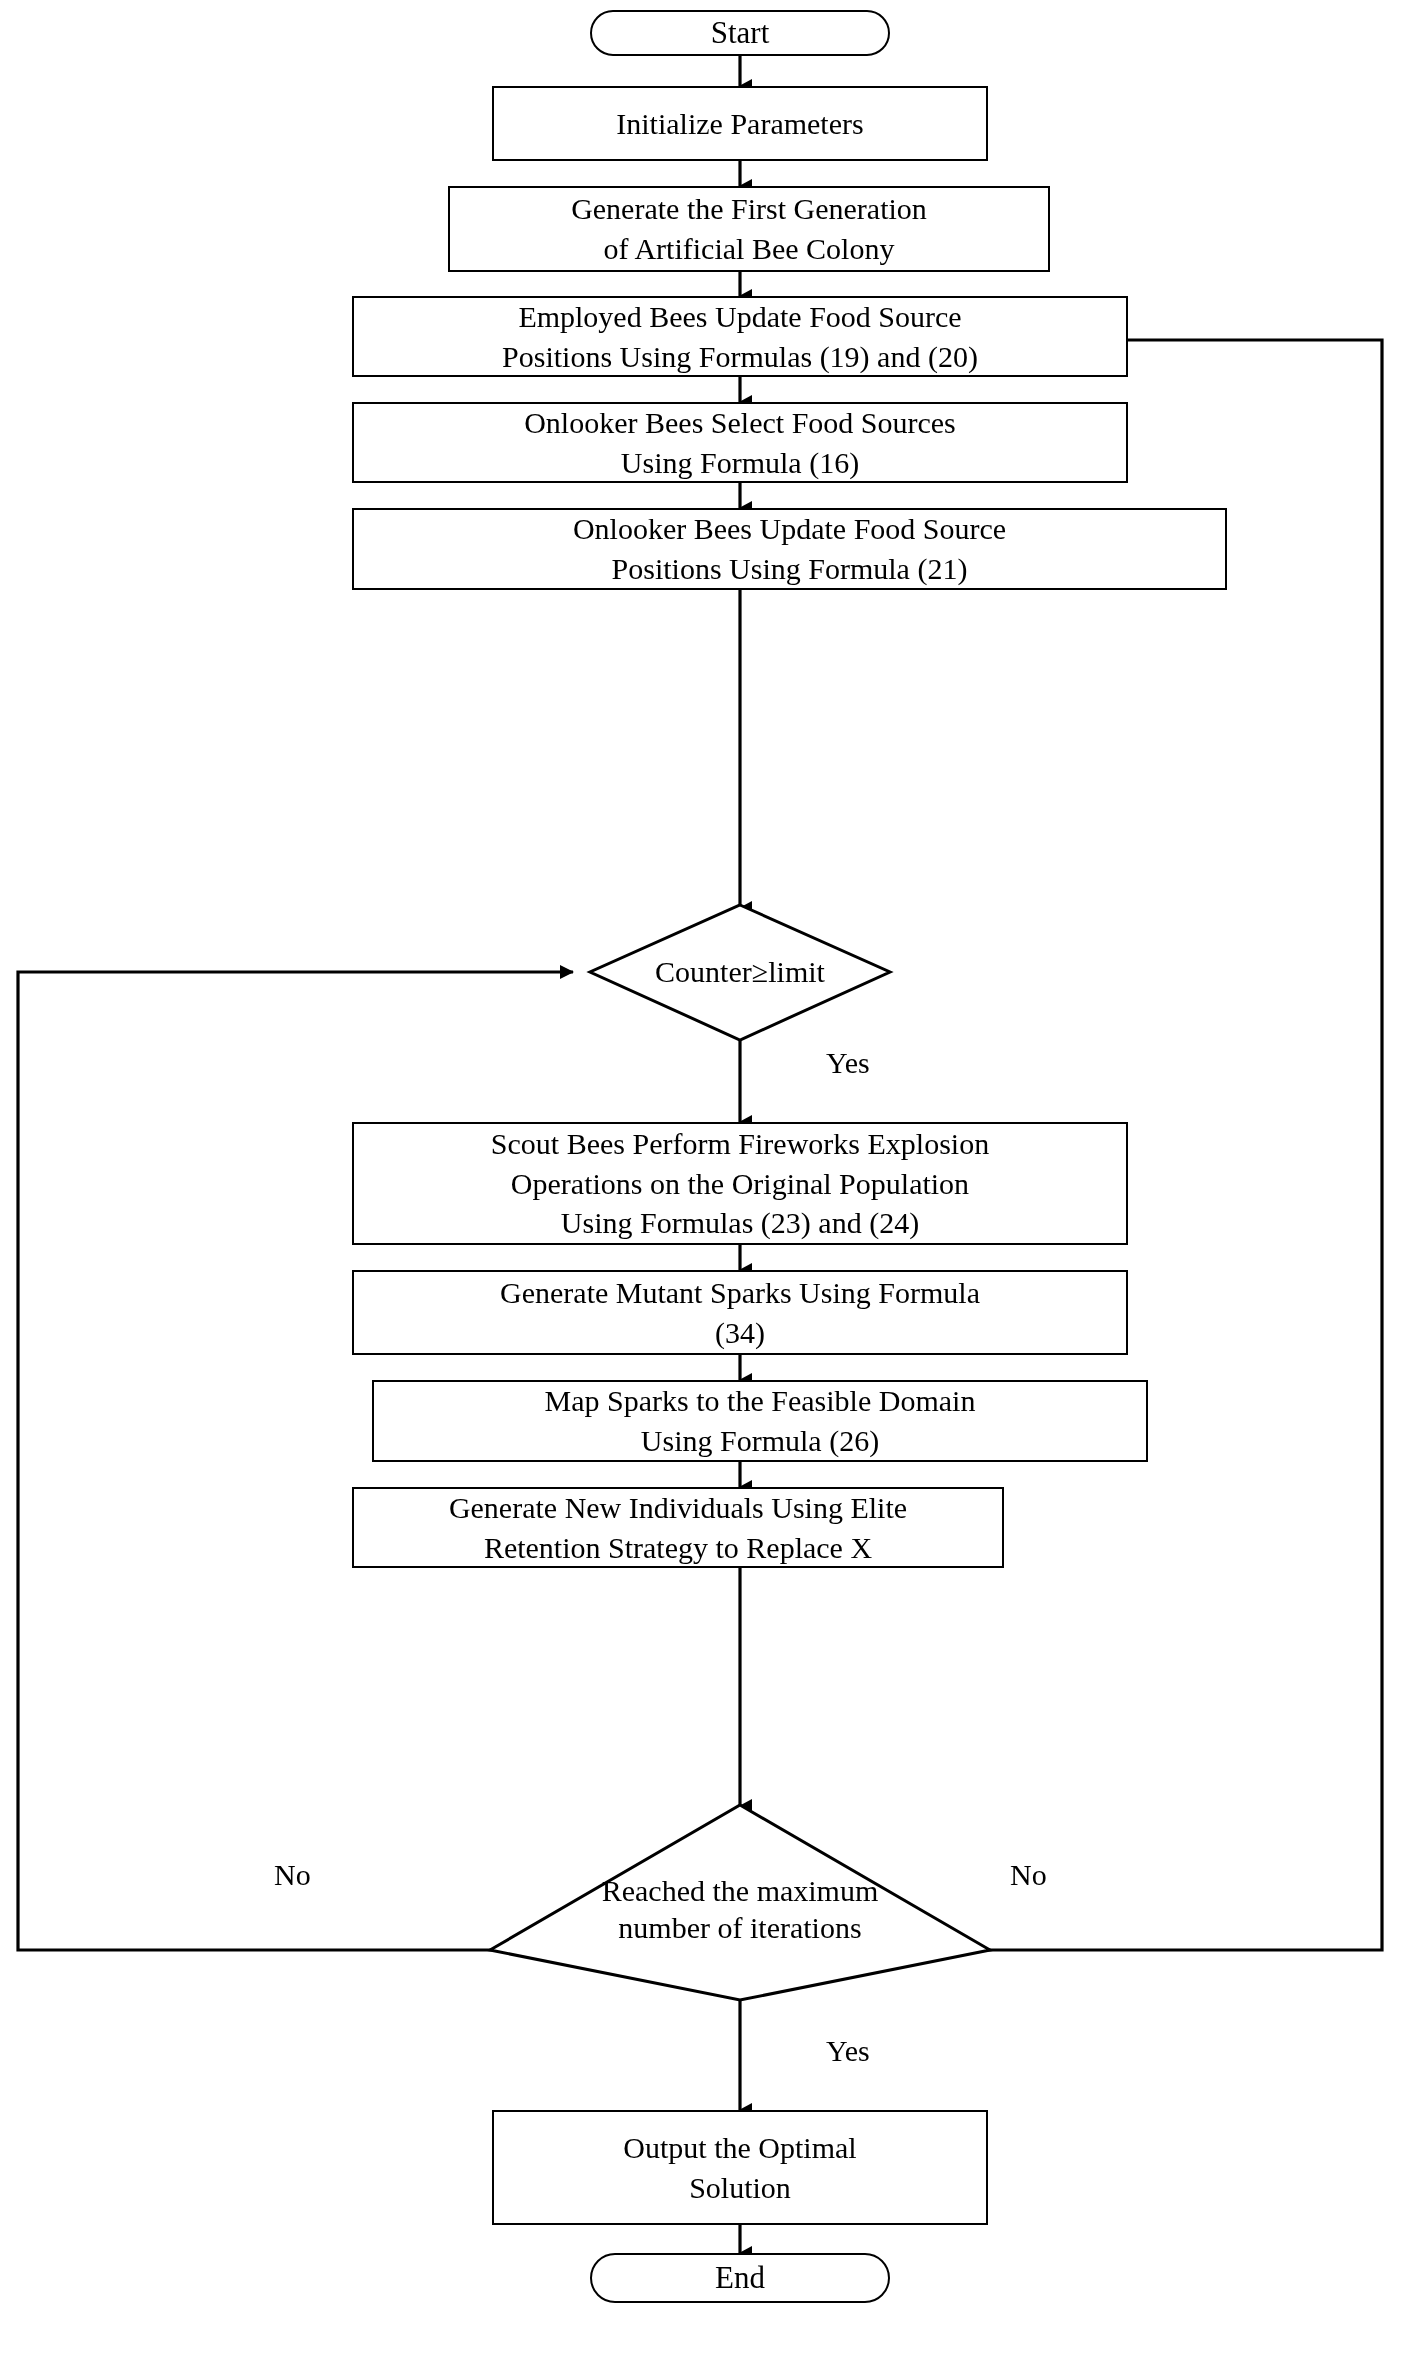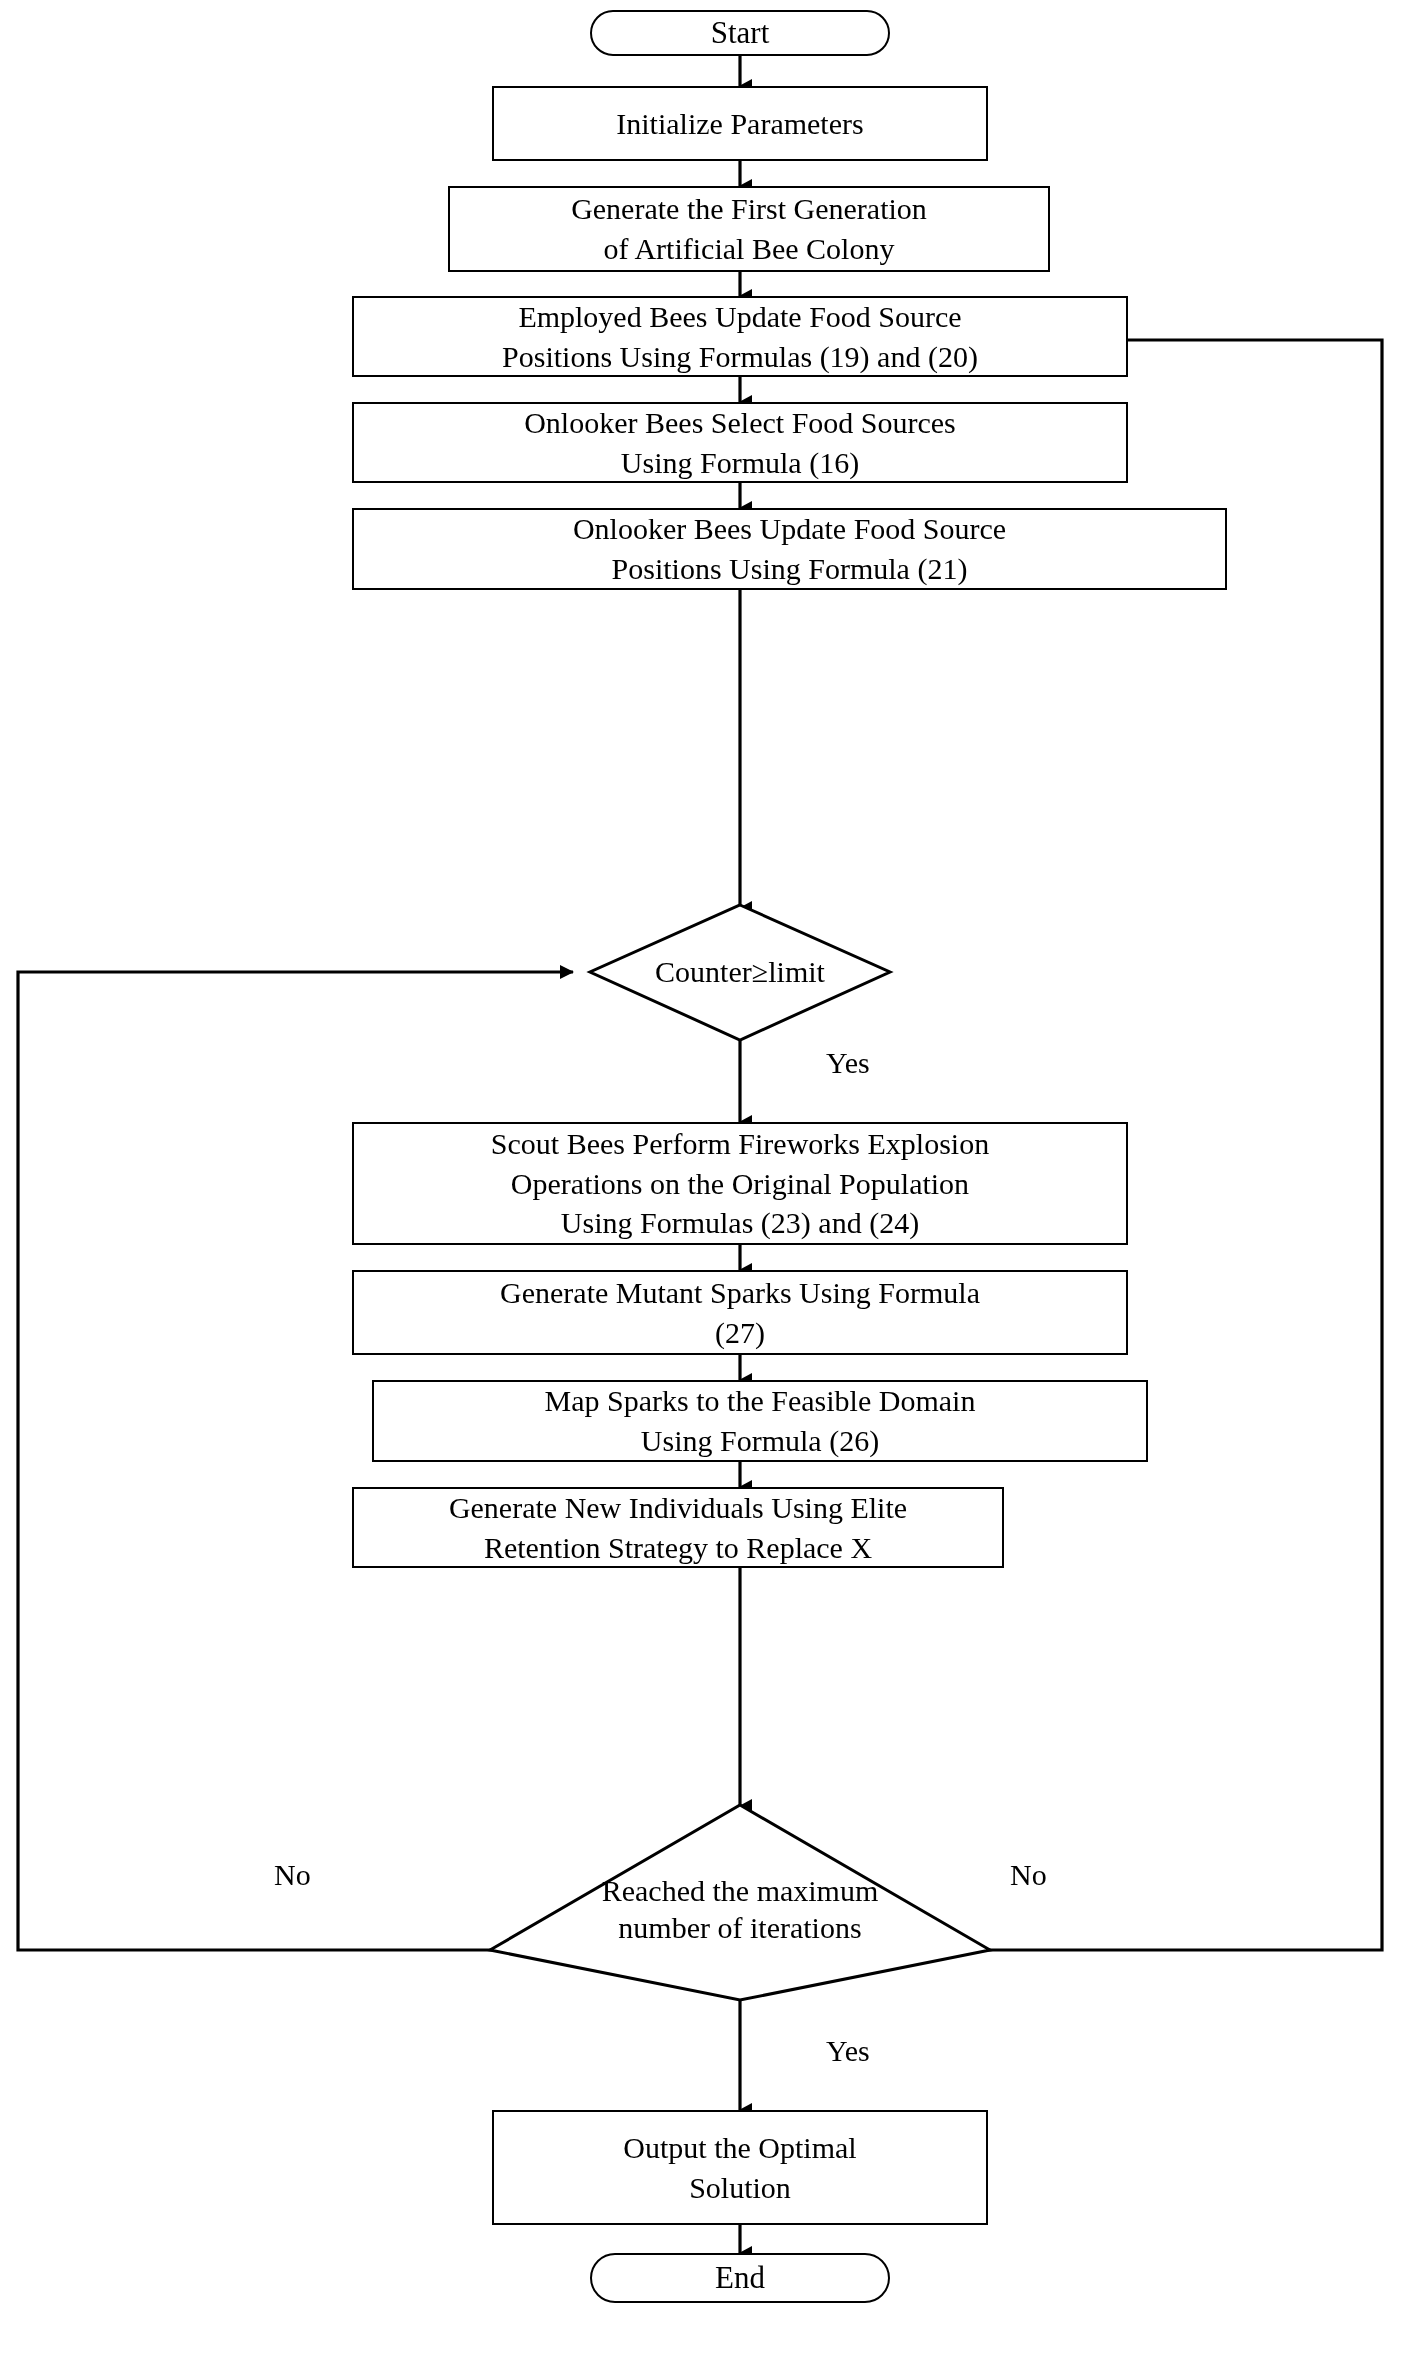--- a/index.html
+++ b/index.html
@@ -167,21 +167,21 @@
   </div>
 
   <div class="node" style="left:352px; top:1122px; width:776px; height:123px;justify-content:center;">
     <span class="txt">Scout Bees Perform Fireworks Explosion
 Operations on the Original Population
 Using Formulas (23) and (24)</span>
   </div>
 
   <div class="node" style="left:352px; top:1270px; width:776px; height:85px;">
     <span class="txt">Generate Mutant Sparks Using Formula
-(27)</span>
+(34)</span>
   </div>
 
   <div class="node" style="left:352px; top:1380px; width:776px; height:82px;margin-left:20px;">
     <span class="txt">Map Sparks to the Feasible Domain
 Using Formula (26)</span>
   </div>
 
   <div class="node" style="left:352px; top:1487px; width:652px; height:81px;">
     <span class="txt">Generate New Individuals Using Elite
 Retention Strategy to Replace X</span>

